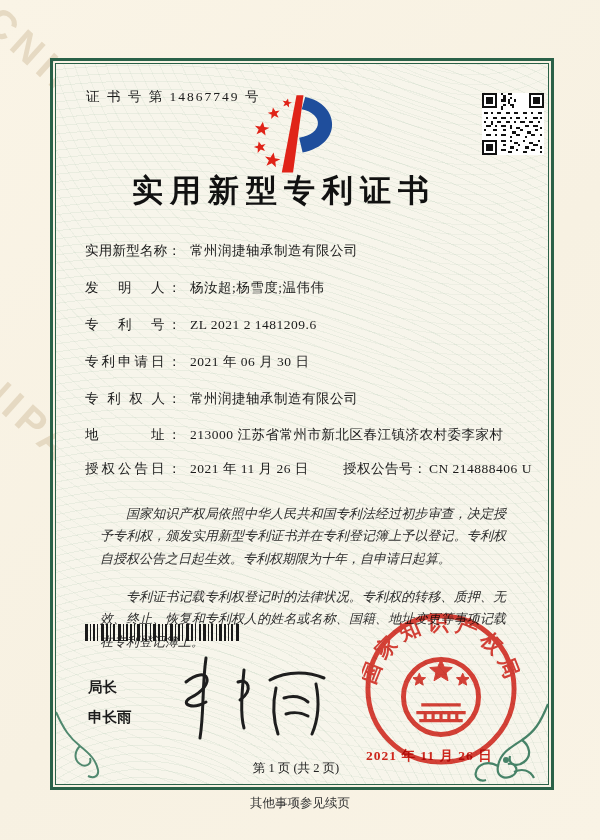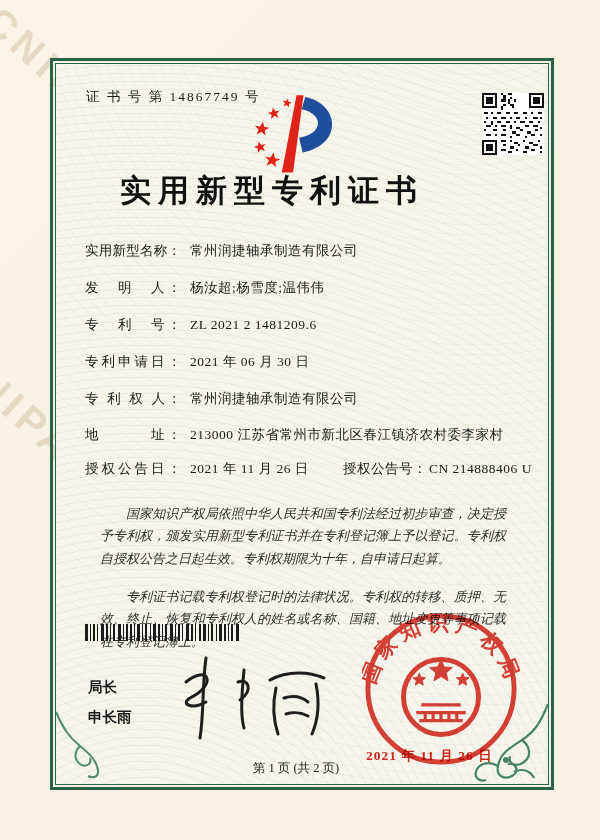--- a/index.html
+++ b/index.html
@@ -12,21 +12,21 @@
   .frame{position:absolute;left:50px;top:58px;width:494px;height:722px;
     border:3px solid #2a6148;padding:2px;box-sizing:content-box;}
   .frame-inner{position:absolute;inset:2px;border:1px solid #2a6148;
     background:
       repeating-radial-gradient(circle at 18% 118%, rgba(110,160,125,0.10) 0 1px, transparent 1px 8px),
       repeating-radial-gradient(circle at 85% -18%, rgba(110,160,125,0.07) 0 1px, transparent 1px 10px),
       #f7f5eb;}
   .cert-no{position:absolute;left:86px;top:88px;font-size:13.5px;letter-spacing:2px;color:#1b1b1b;}
   .logo{position:absolute;left:248px;top:92px;}
   .qr{position:absolute;left:482px;top:93px;}
-  .title{position:absolute;left:4px;top:170px;width:536px;text-align:center;margin:0;
+  .title{position:absolute;left:16px;top:170px;width:536px;text-align:center;margin:0;
     font-size:31px;font-weight:bold;letter-spacing:7px;color:#111;}
   .fields{position:absolute;left:85px;top:234px;width:440px;font-size:13.5px;}
   .frow{position:absolute;left:0;white-space:nowrap;}
   .flabel{display:inline-block;width:96px;text-align:justify;text-align-last:justify;color:#1b1b1b;}
   .fvalue{margin-left:9px;color:#1b1b1b;letter-spacing:0.5px;}
   .grant-no{margin-left:34px;text-align:center;}
   .paras{position:absolute;left:84px;top:487px;width:438px;font-size:13px;line-height:1.72;
     font-style:italic;color:#2e2e2e;text-align:justify;}
   .paras p{margin:16px;text-indent:2em;}
   .barcode{position:absolute;left:85px;top:624px;}
@@ -221,14 +221,15 @@
           <path d="M58,112 h44"></path>
           <path d="M64,104 v8 M72,104 v8 M80,104 v8 M88,104 v8 M96,104 v8"></path>
         </g>
       </g>
     </g>
   </svg>
   <div class="seal-date">2021 年 11 月 26 日</div>
 
   <div class="page-num">第 1 页 (共 2 页)</div>
 
+  <div class="cont-note">其他事项参见续页</div>
 
 </div>
 
 </body></html>

